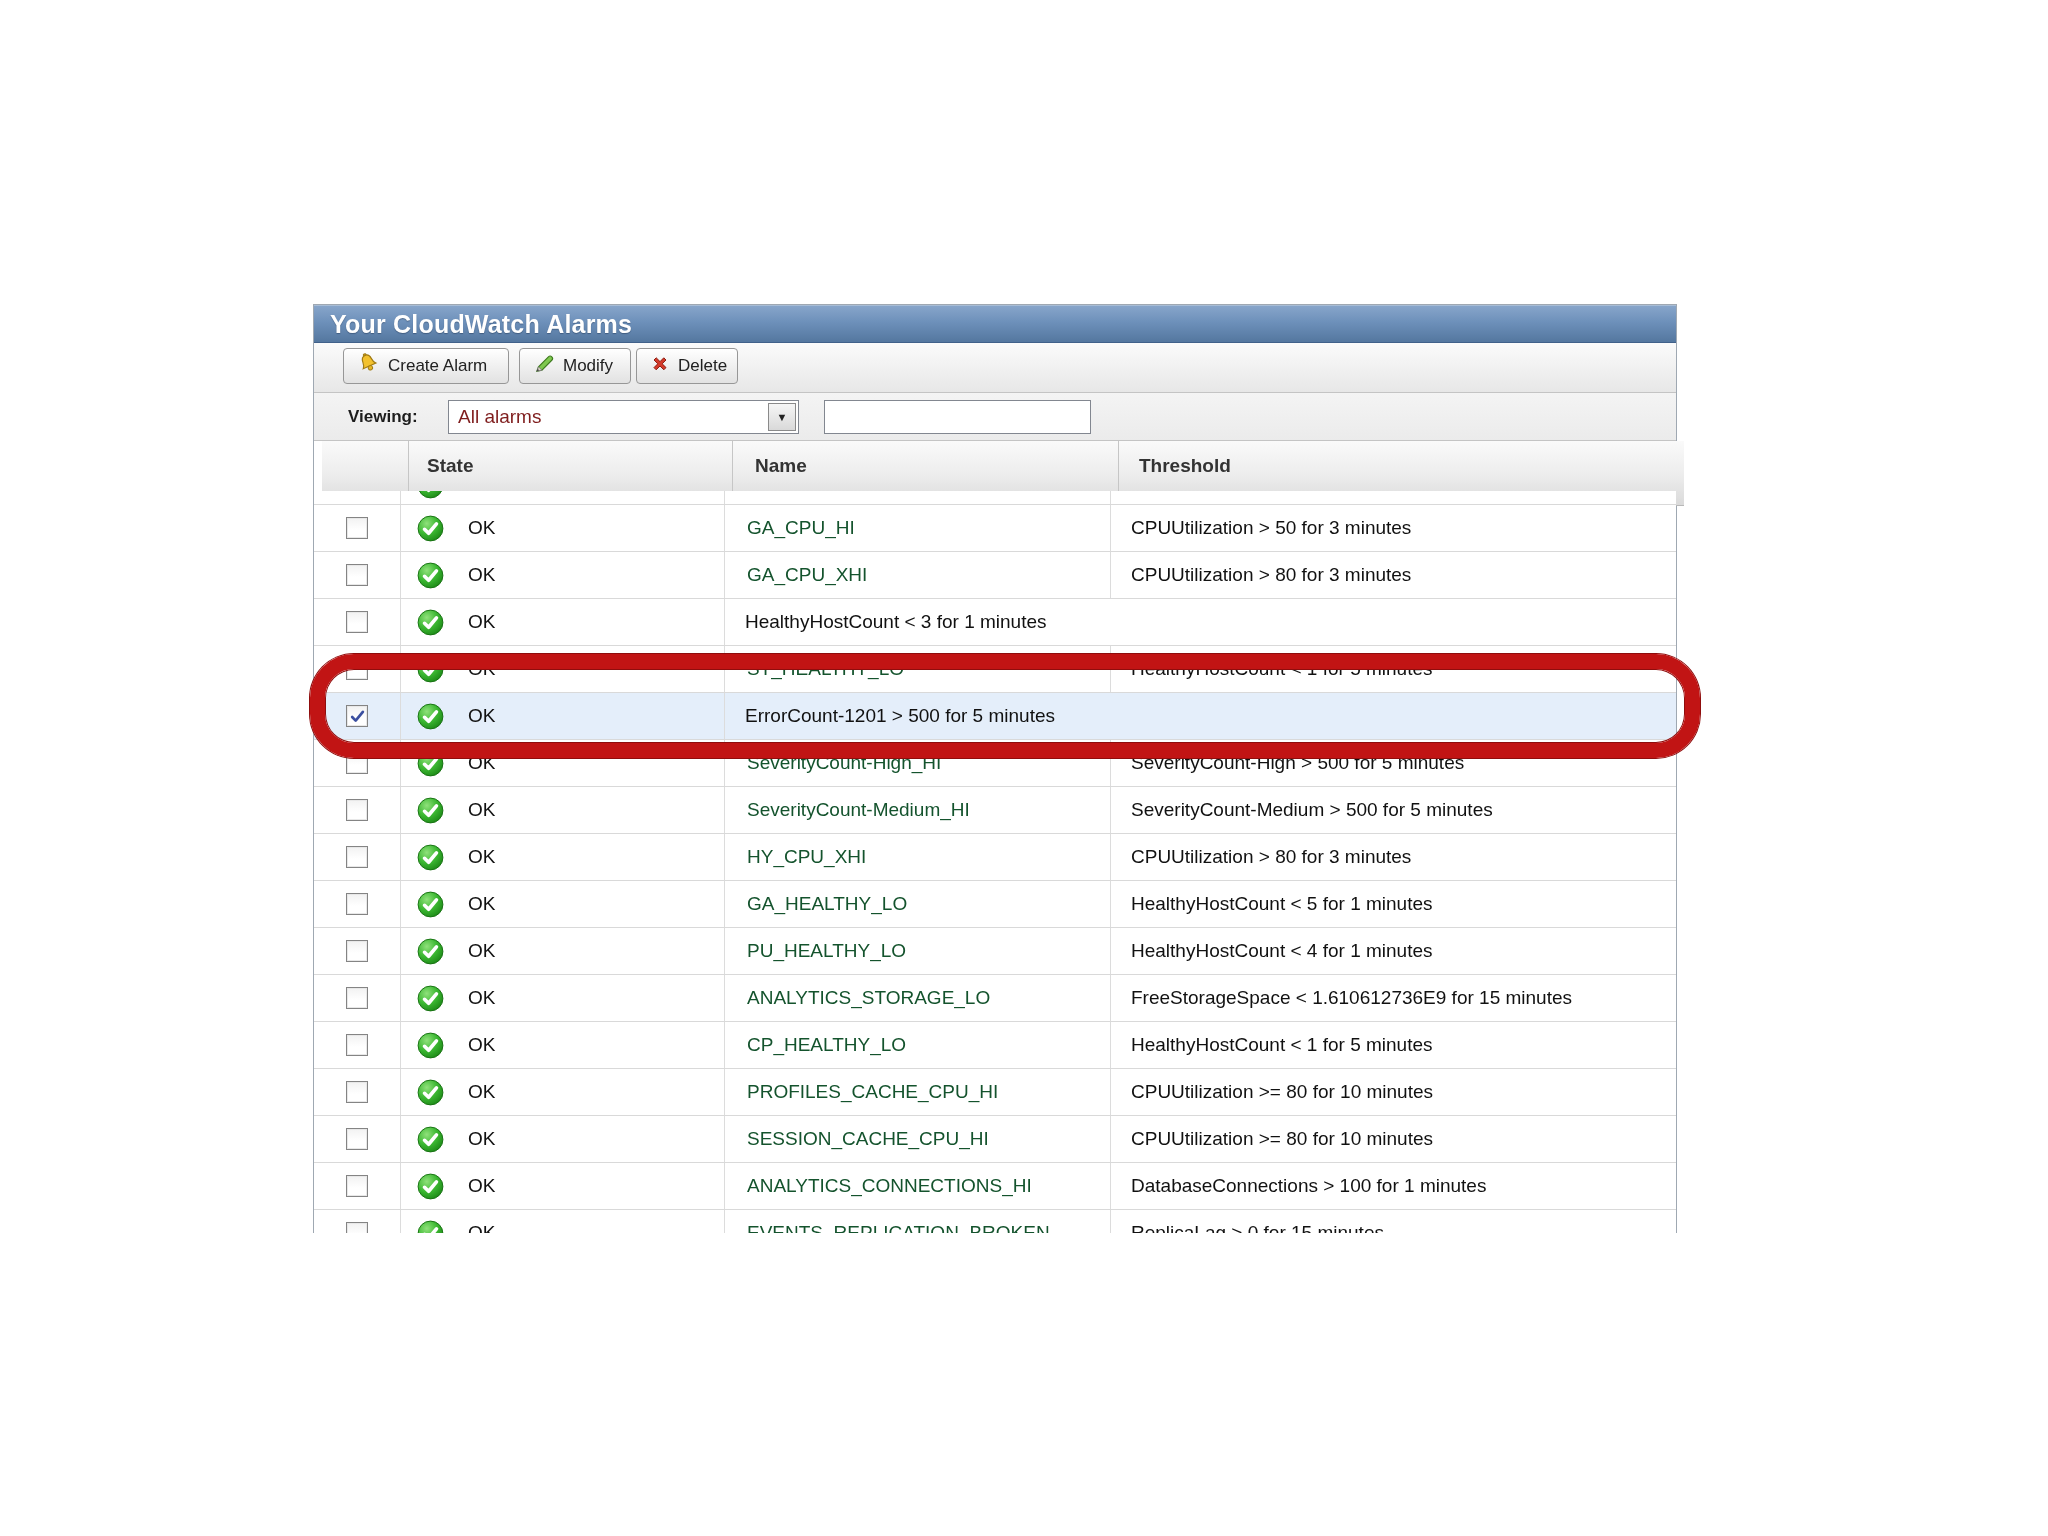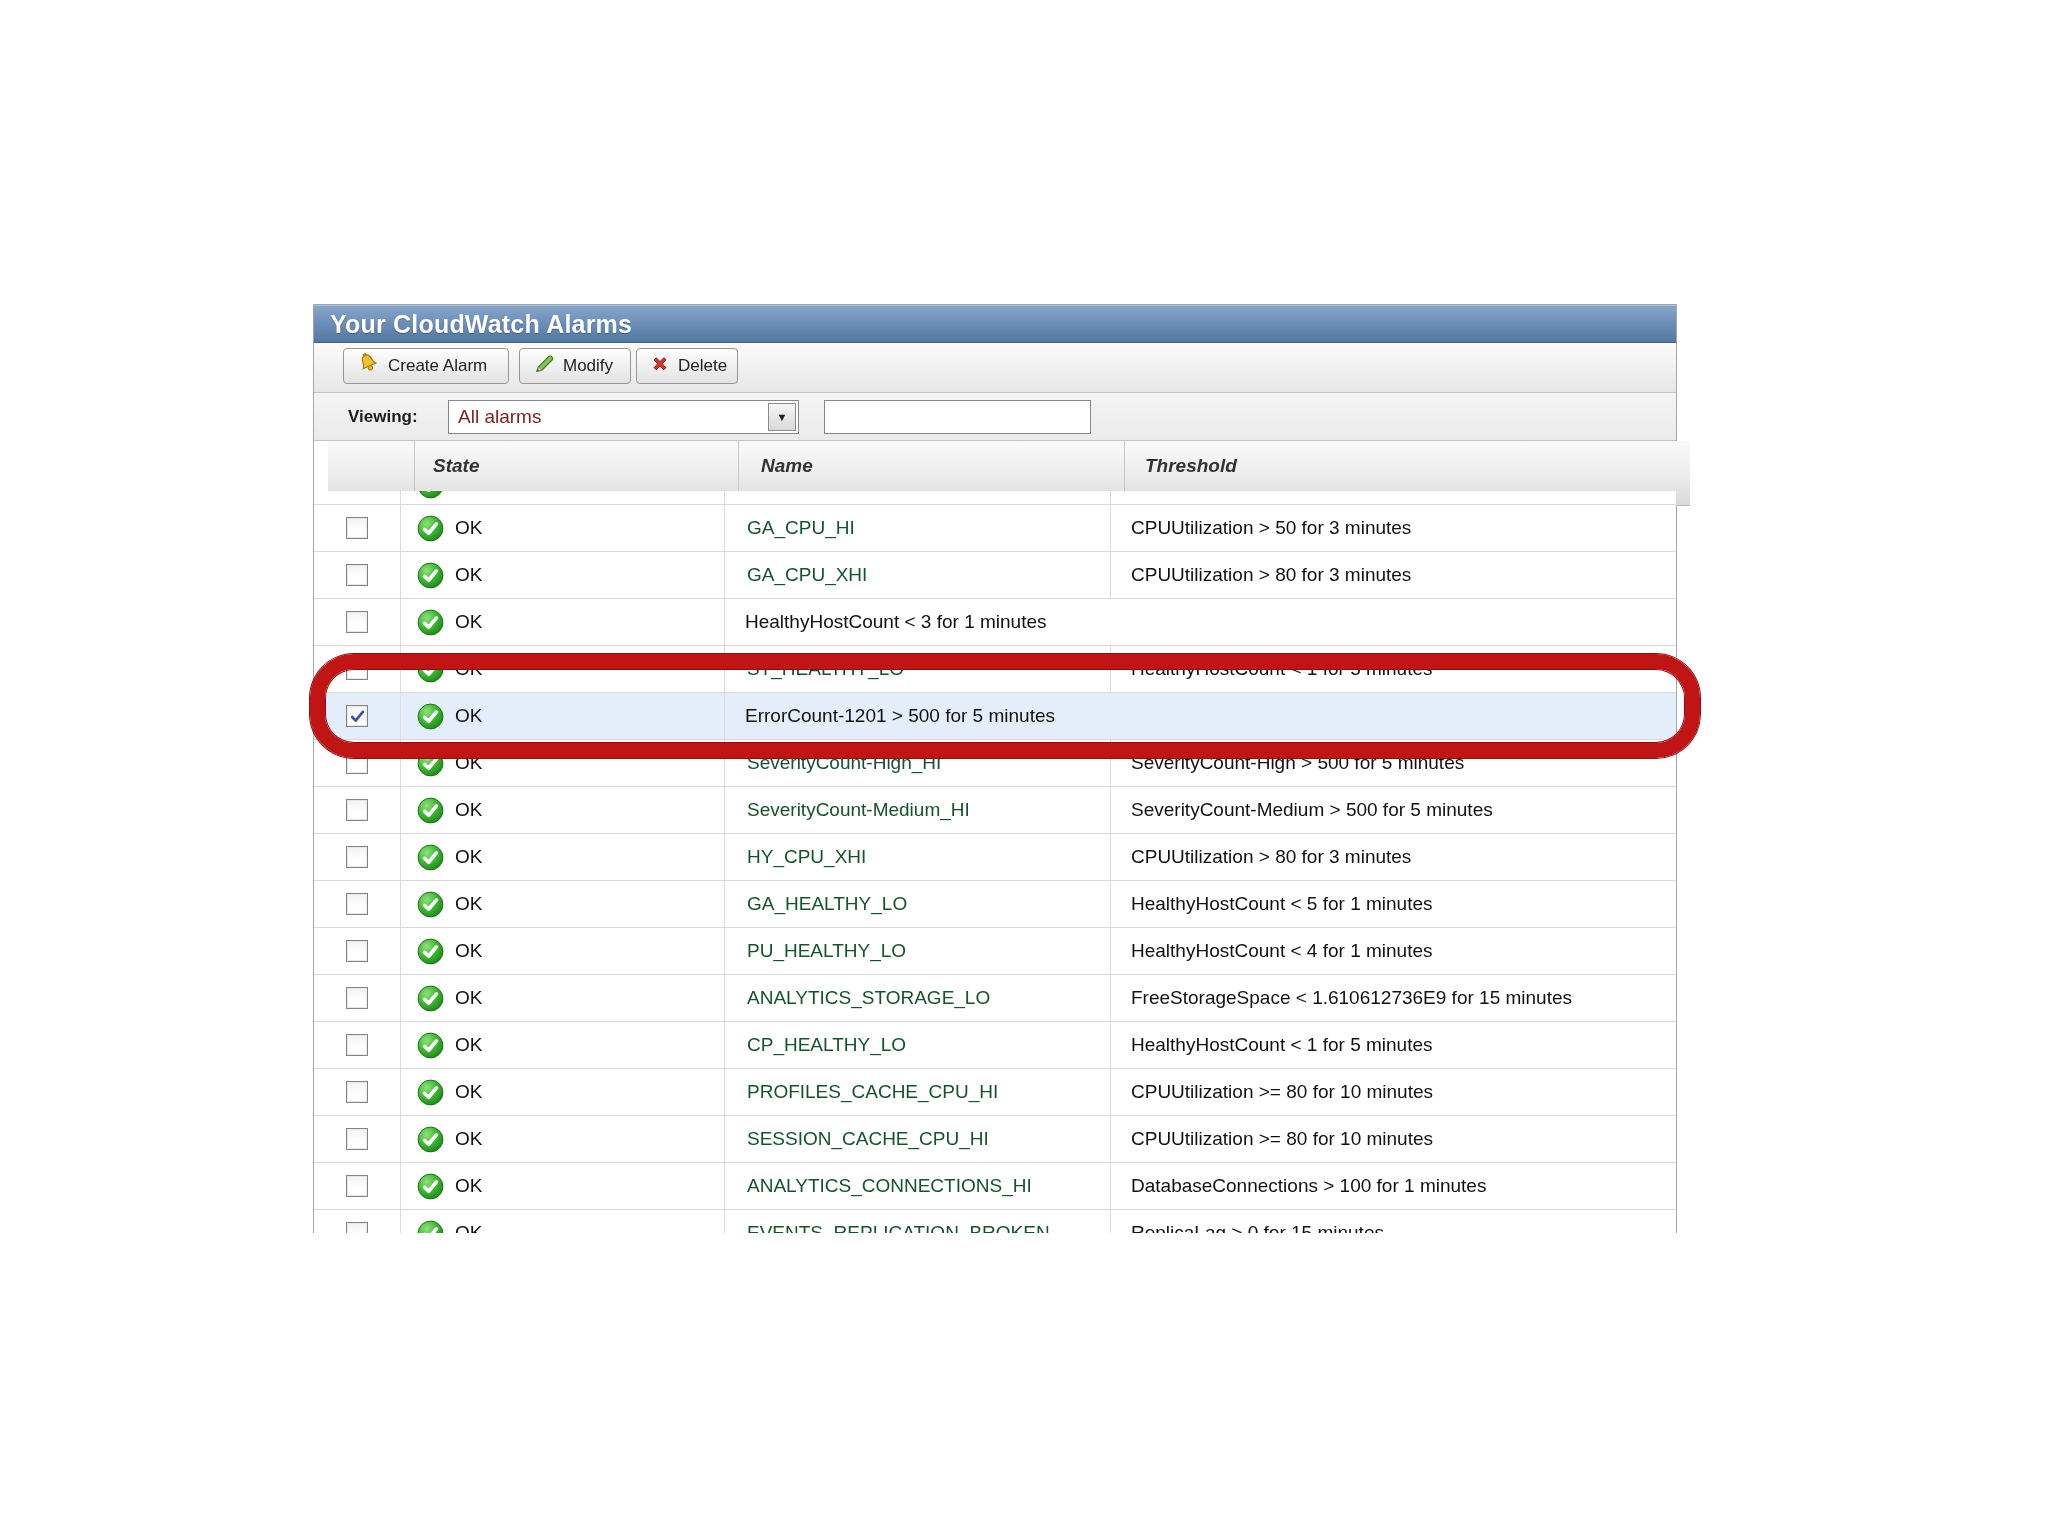--- a/index.html
+++ b/index.html
@@ -56,23 +56,23 @@
     display:flex;align-items:center;justify-content:center;
   }
   .dd-arrow span{font-size:11px;color:#222;line-height:1;}
   .searchbox{
     position:absolute;left:510px;top:7px;width:267px;height:34px;box-sizing:border-box;
     border:1px solid #828790;background:#fff;font-size:19px;padding:0 8px;outline:none;
     font-family:"Liberation Sans","DejaVu Sans",sans-serif;
   }
   
   .thead{
-    position:absolute;left:14px;top:136px;width:100%;height:65px;box-sizing:border-box;
+    position:absolute;left:8px;top:136px;width:100%;height:65px;box-sizing:border-box;
     background:linear-gradient(#fafafa 0%,#ececec 55%,#dadada 100%);
-    border-bottom:1px solid #b8b8b8;display:grid;grid-template-columns:87px 324px 386px 1fr;font-style:italic;
+    border-bottom:1px solid #b8b8b8;display:grid;grid-template-columns:87px 324px 386px 1fr;
   }
   .thead .hcell{
     box-sizing:border-box;border-right:1px solid #c6c6c6;line-height:49px;
     font-size:19px;font-weight:bold;color:#333;
   }
   .thead .hcell:last-child{border-right:none;}
   .thead .h-state{padding-left:18px;}
   .thead .h-name{padding-left:22px;}
   .thead .h-threshold{padding-left:20px;}
   
@@ -85,21 +85,21 @@
   }
   .row.selected{background:#e4eefa;}
   .row .cell{box-sizing:border-box;border-right:1px solid #dcdcdc;overflow:hidden;}
   .row .cell:last-child{border-right:none;}
   .c-check{display:flex;align-items:center;justify-content:center;}
   .checkbox{
     width:22px;height:22px;box-sizing:border-box;border:1px solid #848484;
     background:linear-gradient(#f2f2f2,#ffffff 60%);box-shadow:0 0 0 1px #e8e8e8 inset;
     display:flex;align-items:center;justify-content:center;cursor:pointer;
   }
-  .c-state{display:flex;align-items:center;padding-left:16px;gap:11px;}
+  .c-state{display:flex;align-items:center;padding-left:16px;gap:24px;}
   .state-text{font-size:19px;color:#111;}
   .c-name{font-size:19px;color:#14532d;line-height:46px;padding-left:22px;white-space:nowrap;}
   .c-threshold{font-size:19px;color:#111;line-height:46px;padding-left:20px;white-space:nowrap;}
   .ok-icon{width:27px;height:27px;display:block;}
   
   .row.clip-top{height:14px;}
   .row.clip-top .c-state{align-items:flex-start;}
   .row.clip-top .ok-icon{margin-top:-19px;}
   
   .red-annotation{

